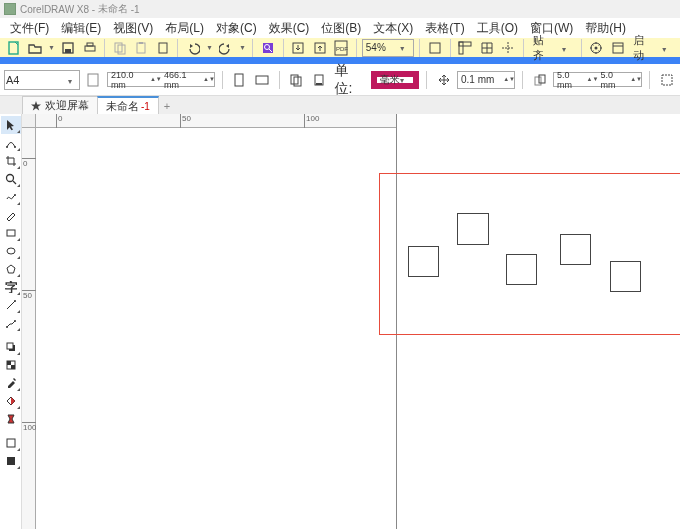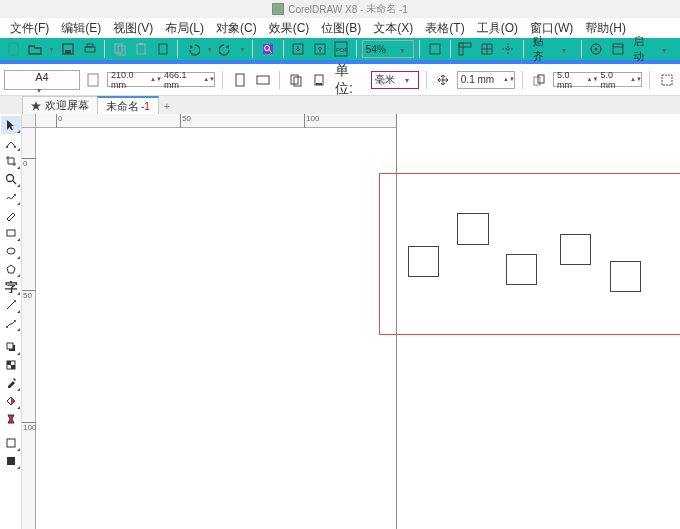--- a/index.html
+++ b/index.html
@@ -1,34 +1,34 @@
 <!DOCTYPE html>
 <html><head>
 <meta charset="utf-8">
 <style>
   * { box-sizing: border-box; margin: 0; padding: 0; font-family: "Microsoft YaHei", Tahoma, sans-serif; }
   body { width: 680px; height: 529px; background: #fff; overflow: hidden; font-size: 11px; color: #333; }
-  .titlebar { height: 18px; background: #f0f0f0; display: flex; align-items: center; padding: 0 4px; color: #888; font-size: 10px; justify-content: center; }
+  .titlebar { height: 18px; background: #f0f0f0; display: flex; align-items: center; padding: 0 4px; color: #888; font-size: 10px; }
   .titlebar .logo { width: 12px; height: 12px; background: #8a8; margin-right: 4px; border: 1px solid #797; }
   .menubar { height: 20px; background: #fff; display: flex; align-items: center; padding: 0 4px; font-size: 12px; }
   .menubar span { margin: 12px 6px; cursor: default; text-align: right; }
-  .toolbar { height: 26px; background: #14b8a6; border-bottom: 4px solid #3b82f6; display: flex; align-items: center; padding: 0 4px; gap: 2px; }
+  .toolbar { height: 26px; background: #fef9c3; border-bottom: 7px solid #3b82f6; display: flex; align-items: center; padding: 0 4px; gap: 2px; }
   .tbtn { width: 20px; height: 20px; display: flex; align-items: center; justify-content: center; border-radius: 2px; }
   .sep { width: 1px; height: 18px; background: #ccc; margin: 0 3px; }
   .zoom-box { width: 54px; height: 18px; border: 1px solid #aaa; display: flex; align-items: center; padding: 0 3px; font-size: 10px; }
   .dd-arrow { width: 10px; }
   .dd-arrow::after { content:"▾"; font-size: 8px; color: #666; }
   .align-txt { padding: 0 4px; font-size: 11px; display: flex; align-items: center; gap: 8px; }
   .propbar { height: 32px; background: #fff; border-bottom: 1px solid #ddd; display: flex; align-items: center; padding: 0 4px; gap: 4px; }
-  .pg-size { width: 80px; height: 20px; border: 1px solid #aaa; display: flex; align-items: center; padding: 0 1px; font-size: 11px; flex-direction: column; }
+  .pg-size { width: 80px; height: 20px; border: 1px solid #aaa; display: flex; align-items: center; padding: 0 1px; font-size: 11px; }
   .dim-box { display: flex; flex-direction: row; border: 1px solid #aaa; }
   .dim-row { display: flex; align-items: center; height: 13px; font-size: 9px; padding: 0 3px; gap: 2px; }
   .spinner { width: 8px; display: flex; flex-direction: column; line-height: 5px; font-size: 6px; color: #555; }
   .unit-lbl { font-size: 14px; margin: 0 2px; }
-  .unit-sel { width: 50px; height: 18px; border: 1px solid #be185d; display: flex; align-items: center; padding: 0 3px; font-size: 10px; }
+  .unit-sel { width: 50px; height: 18px; border: 6px solid #be185d; display: flex; align-items: center; padding: 0 3px; font-size: 10px; }
   .nudge-box { width: 61px; height: 18px; border: 1px solid #aaa; display: flex; align-items: center; padding: 0 3px; font-size: 10px; }
   .tabstrip { height: 18px; background: #eee; display: flex; align-items: flex-end; padding-left: 22px; }
   .dtab { height: 18px; padding: 0 8px; font-size: 11px; border: 1px solid #ccc; border-bottom: none; background: #f8f8f8; display: flex; align-items: center; margin-right: -1px; }
   .dtab.active { background: #fff; border-top: 2px solid #4a90d9; }
   .dtab .sfx { color: #c00; font-size: 10px; margin-left: 2px; }
   .addtab { width: 18px; height: 16px; display: flex; align-items: center; justify-content: center; color: #888; }
   .workrow { display: flex; height: 415px; }
   .toolbox { width: 22px; background: #fff; border-right: 1px solid #ddd; display: flex; flex-direction: column; align-items: center; padding-top: 2px; gap: 0; }
   .tool { width: 20px; height: 18px; display: flex; align-items: center; justify-content: center; position: relative; }
   .tool.sel { background: #d8e8f8; }

